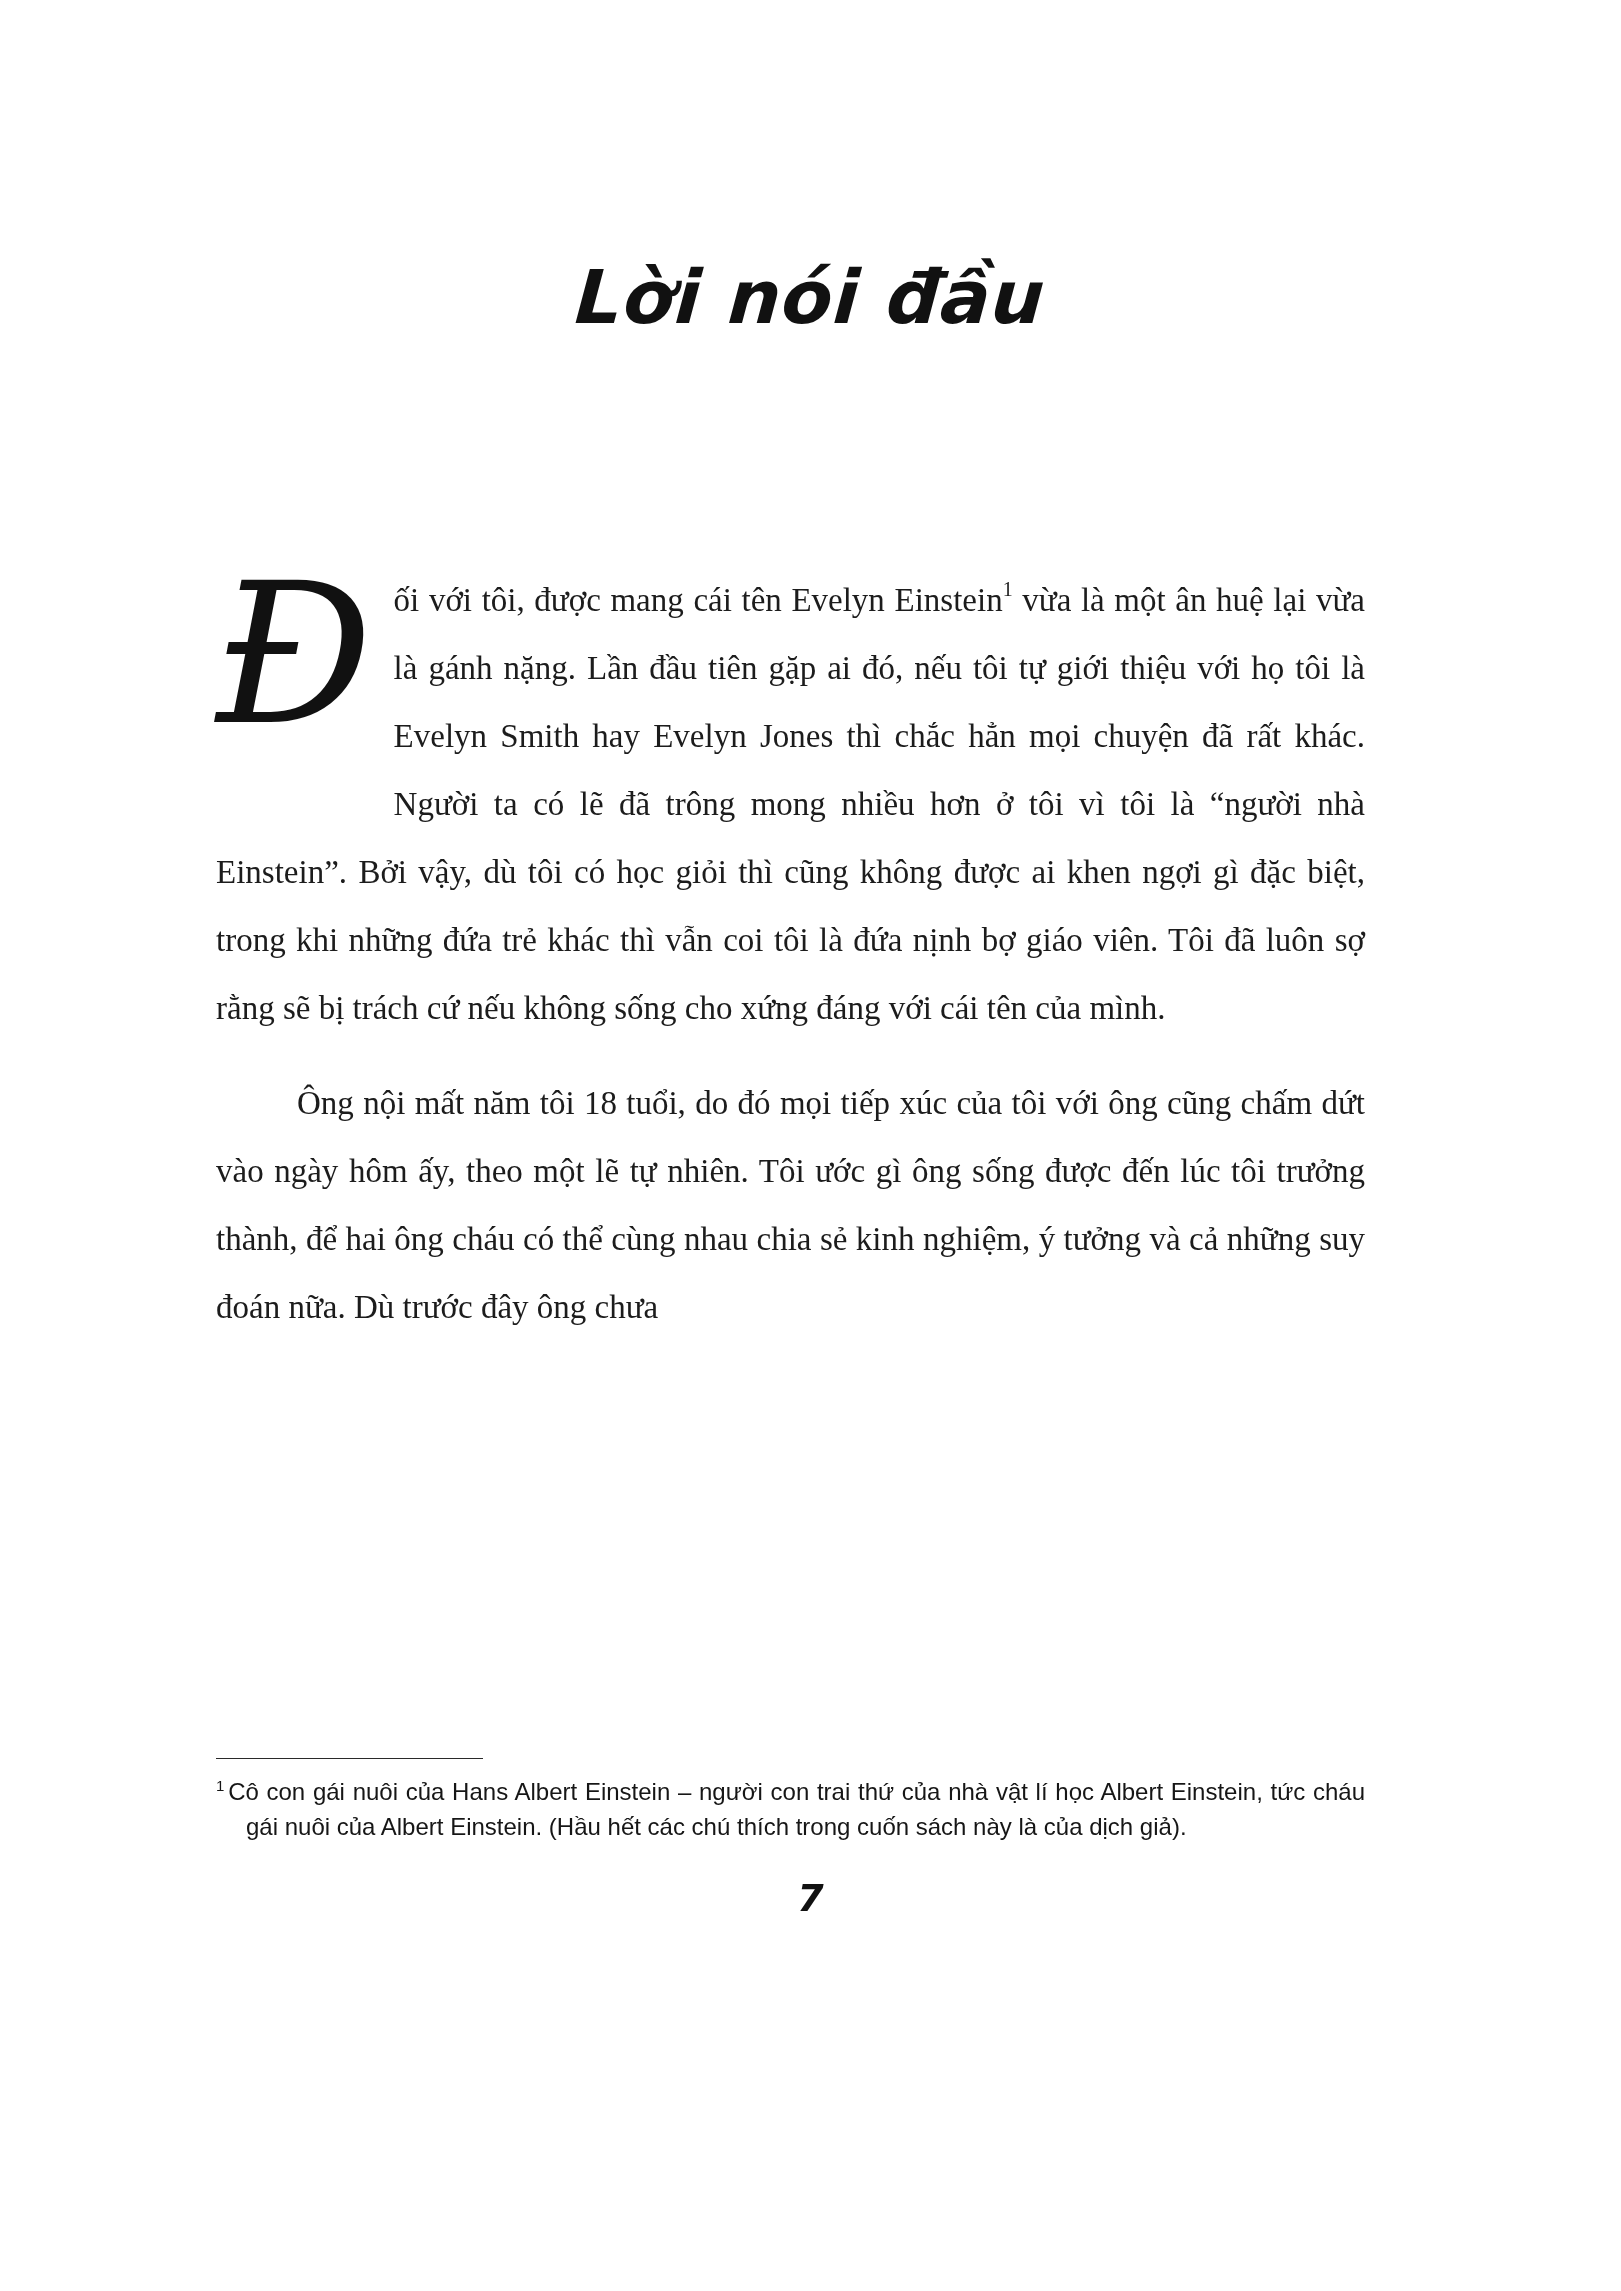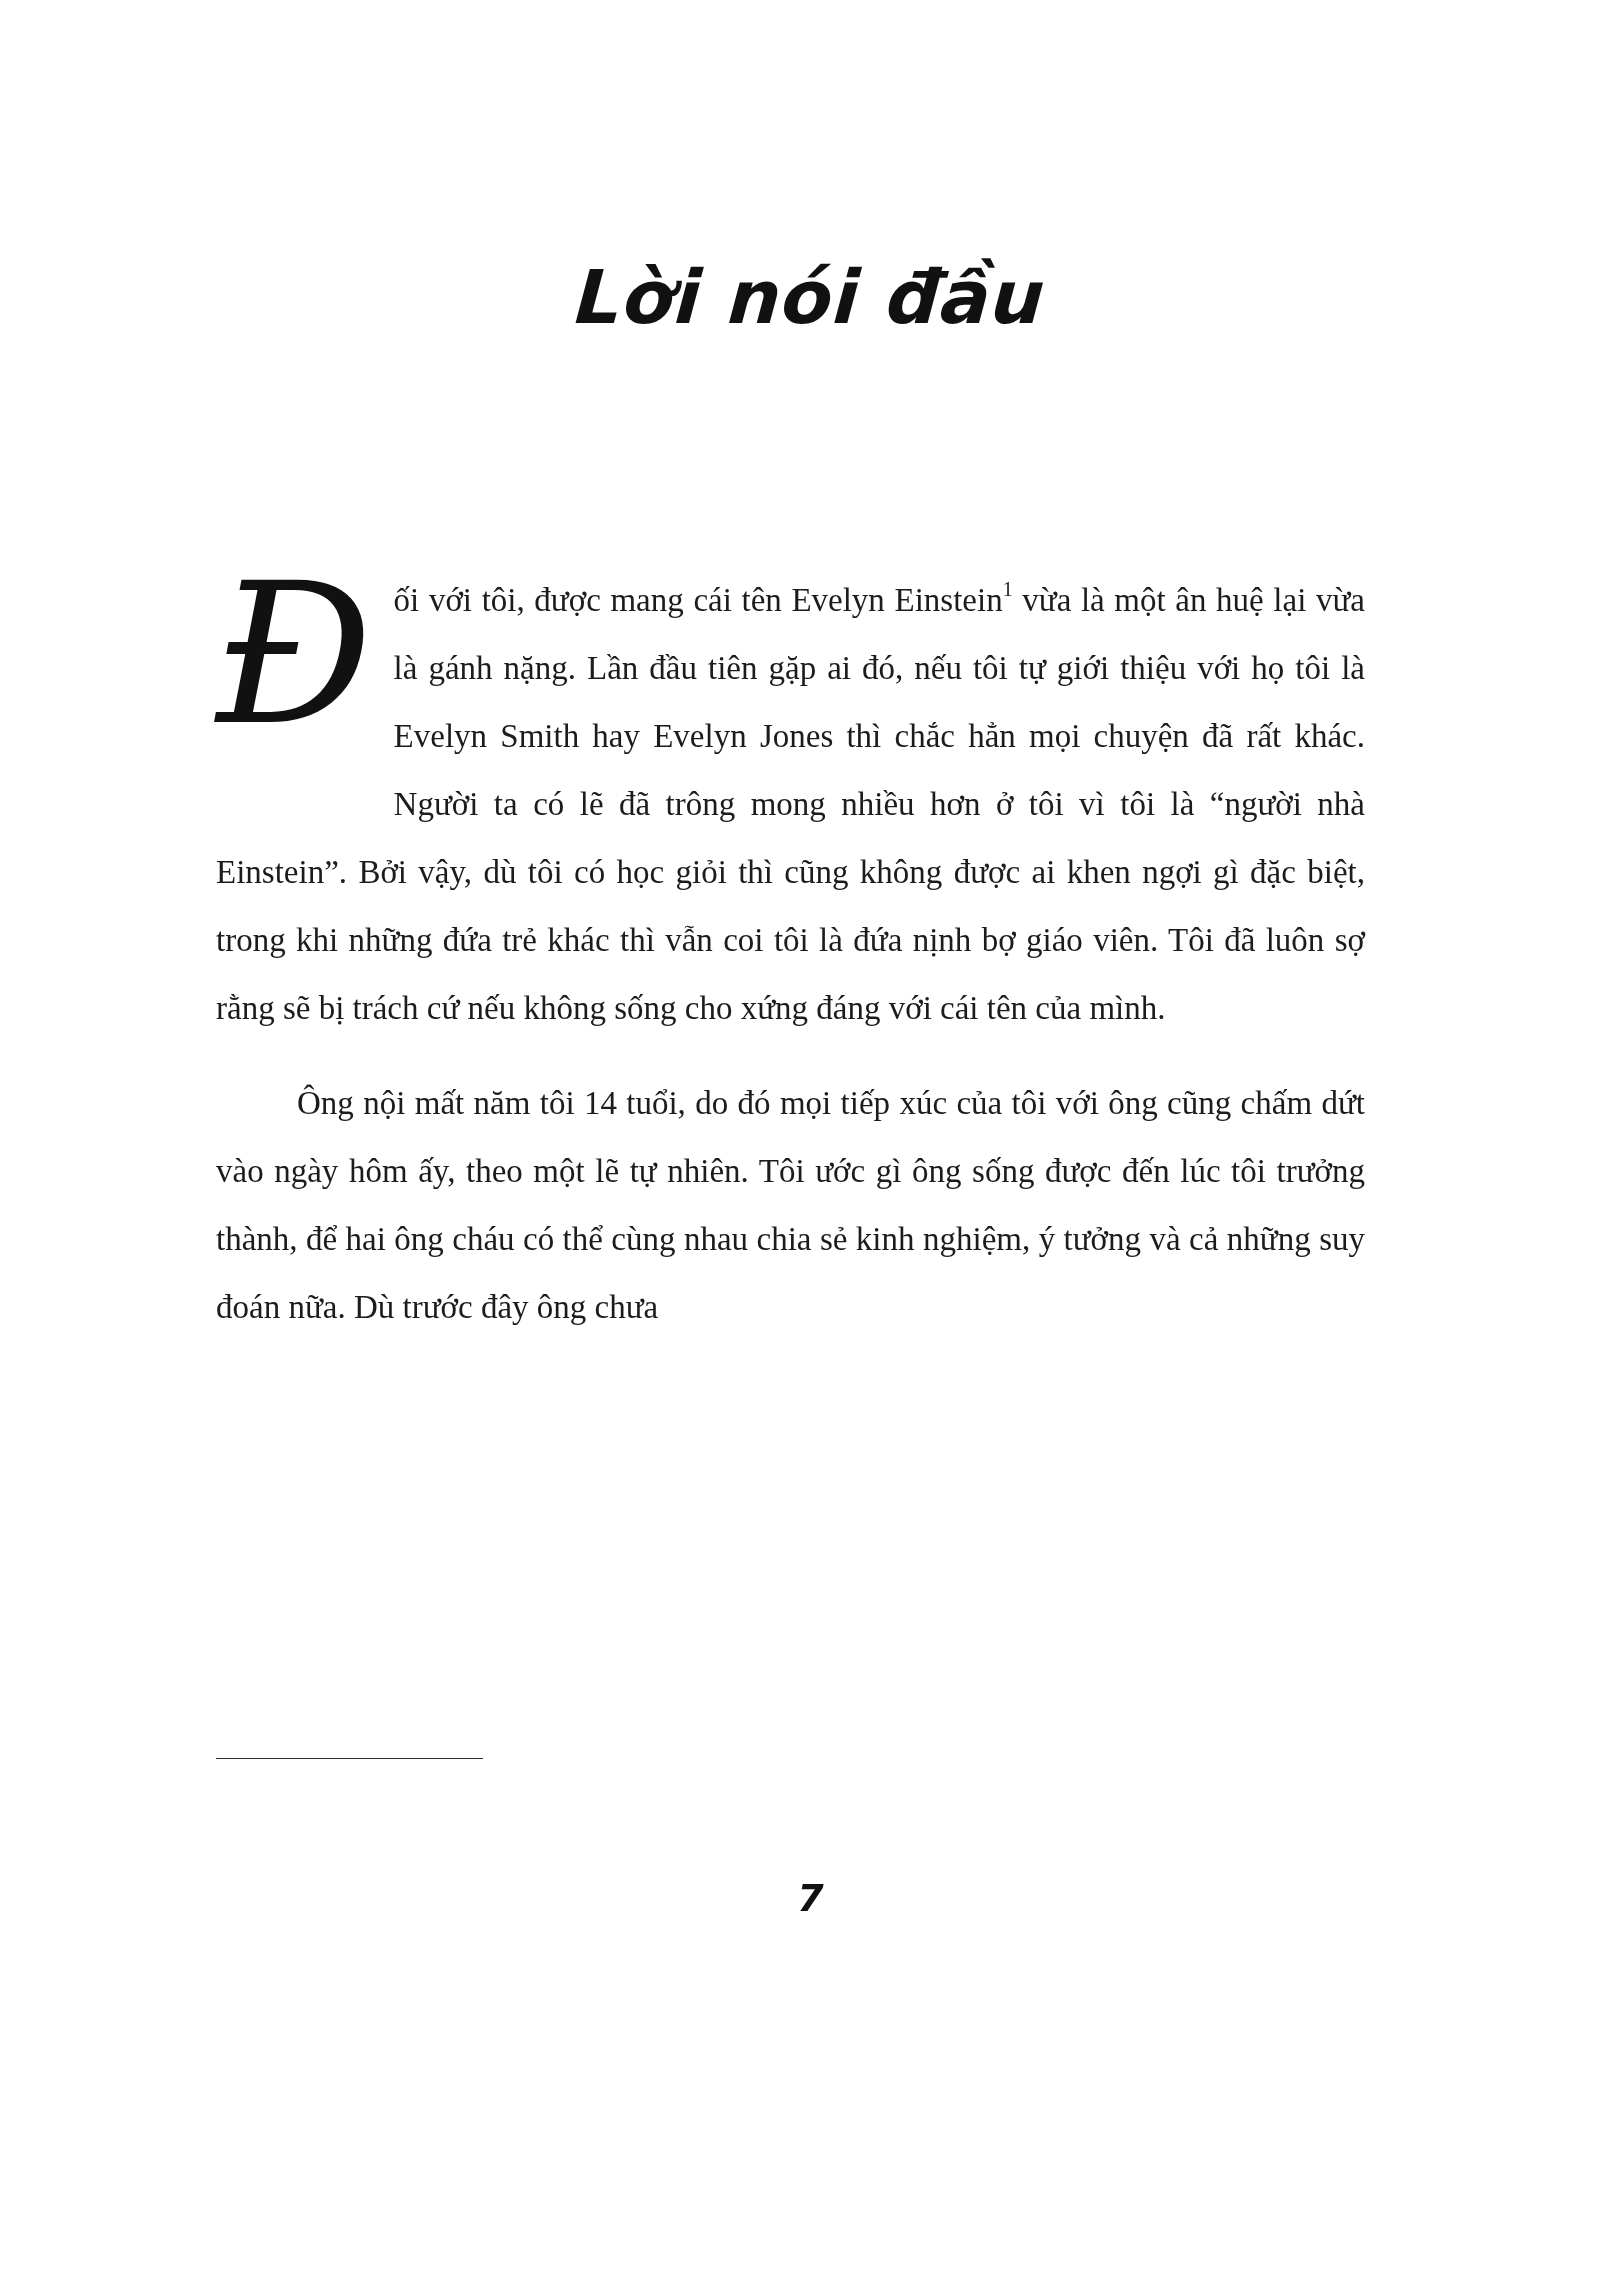--- a/index.html
+++ b/index.html
@@ -107,23 +107,24 @@
 </head>
 <body>
 
 <div class="page">
 
   <h1 class="title">Lời nói đầu</h1>
 
   <div class="body-text">
     <p class="para para1"><span class="dropcap">Đ</span><span>ối với tôi, được mang cái tên Evelyn Einstein</span><sup class="fnref">1</sup><span> vừa là một ân huệ lại vừa là gánh nặng. Lần đầu tiên gặp ai đó, nếu tôi tự giới thiệu với họ tôi là Evelyn Smith hay Evelyn Jones thì chắc hẳn mọi chuyện đã rất khác. Người ta có lẽ đã trông mong nhiều hơn ở tôi vì tôi là “người nhà Einstein”. Bởi vậy, dù tôi có học giỏi thì cũng không được ai khen ngợi gì đặc biệt, trong khi những đứa trẻ khác thì vẫn coi tôi là đứa nịnh bợ giáo viên. Tôi đã luôn sợ rằng sẽ bị trách cứ nếu không sống cho xứng đáng với cái tên của mình.</span></p>
 
-    <p class="para para2">Ông nội mất năm tôi 14 tuổi, do đó mọi tiếp xúc của tôi với ông cũng chấm dứt vào ngày hôm ấy, theo một lẽ tự nhiên. Tôi ước gì ông sống được đến lúc tôi trưởng thành, để hai ông cháu có thể cùng nhau chia sẻ kinh nghiệm, ý tưởng và cả những suy đoán nữa. Dù trước đây ông chưa</p>
+    <p class="para para2">Ông nội mất năm tôi 18 tuổi, do đó mọi tiếp xúc của tôi với ông cũng chấm dứt vào ngày hôm ấy, theo một lẽ tự nhiên. Tôi ước gì ông sống được đến lúc tôi trưởng thành, để hai ông cháu có thể cùng nhau chia sẻ kinh nghiệm, ý tưởng và cả những suy đoán nữa. Dù trước đây ông chưa</p>
   </div>
 
   <div class="footnote-block">
     <div class="fn-rule"></div>
+    <p class="footnote"><sup class="fn-marker">1</sup><span>Cô con gái nuôi của Hans Albert Einstein – người con trai thứ của nhà vật lí học Albert Einstein, tức cháu gái nuôi của Albert Einstein. (Hầu hết các chú thích trong cuốn sách này là của dịch giả).</span></p>
   </div>
 
   <div class="page-number">7</div>
 
 </div>
 
 
 </body></html>

